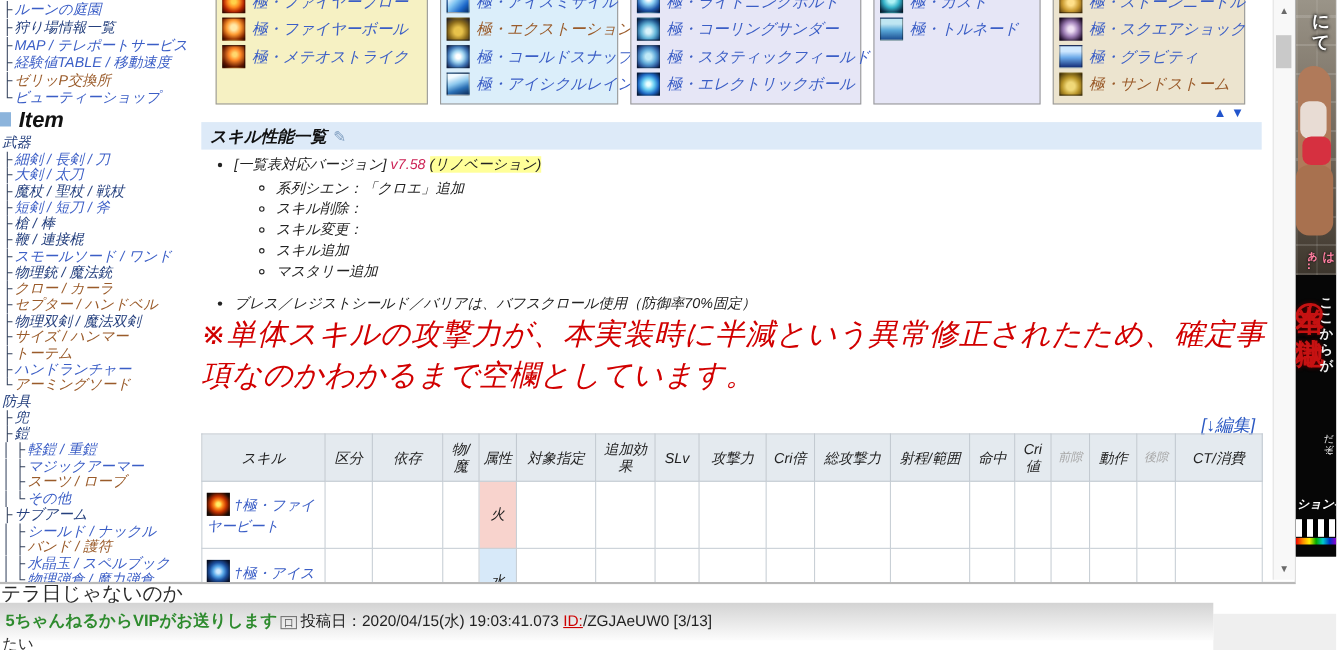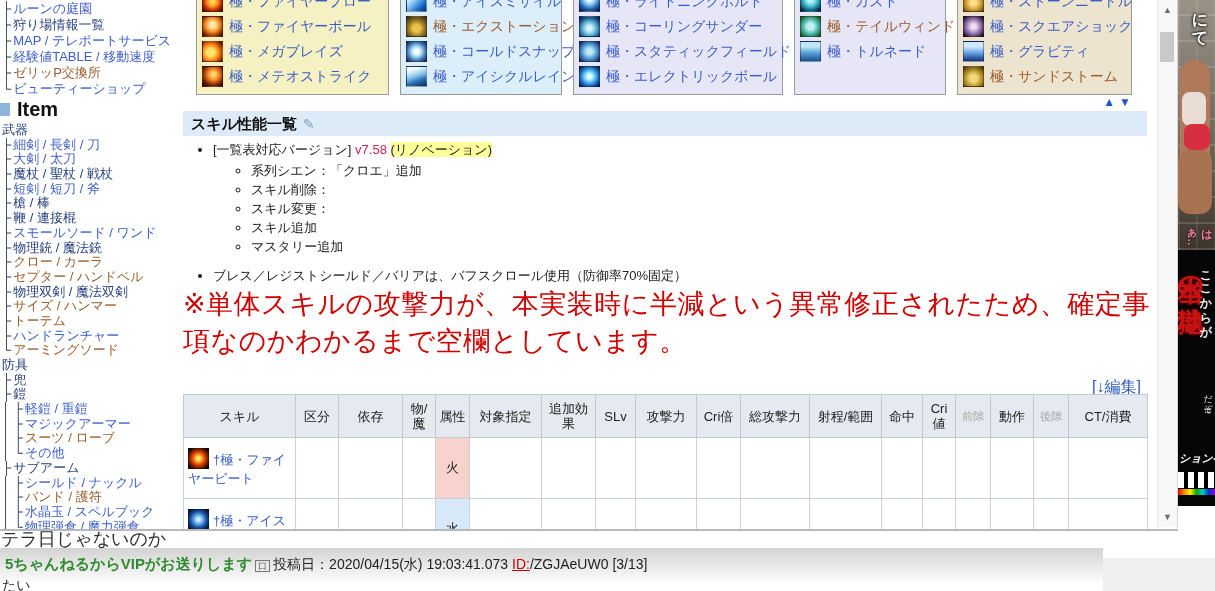--- a/index.html
+++ b/index.html
@@ -1,21 +1,21 @@
 <!DOCTYPE html>
 <html><head>
 <meta charset="utf-8">
 <style>
   html,body{margin:0;padding:0;background:#fff;}
   #viewport{position:relative;width:1215px;height:591px;overflow:hidden;background:#fff;
     font-family:"Liberation Sans","DejaVu Sans",sans-serif;}
 
   
   .wikiframe{position:absolute;left:0;top:0;width:1177px;height:529px;background:#fff;
-    overflow:hidden;border-bottom:2px solid #b9b9b9;border-right:1px solid #d5d5d5;z-index:2;}
+    overflow:hidden;border-bottom:2px solid #b9b9b9;border-right:1px solid #d5d5d5;z-index:2;font-style:italic;}
 
   
   .sidebar{position:absolute;left:2px;top:1px;width:180px;}
   .sb-item{font-size:13px;line-height:14.7px;height:14.7px;white-space:nowrap;overflow:hidden;cursor:pointer;}
   .sb-item.tall{line-height:16px;height:16px;}
   .sb-pre{color:#33415c;margin-right:2px;}
   .c-blue{color:#3b5ec6;} .c-navy{color:#25407e;} .c-brown{color:#9a5b2a;} .c-cat{color:#25407e;}
   .sb-heading{font-size:20px;font-weight:bold;color:#111;height:23px;line-height:23px;margin:1px 0 2px -2px;white-space:nowrap;}
   .sb-square{display:inline-block;width:13px;height:13px;background:#8cb4dc;margin-right:7px;margin-left:-3px;}
 
@@ -168,24 +168,20 @@
           <div class="skill-box" style="background: rgb(246, 241, 195); width: 193px;">
             <div class="sk-item">
               <span class="sk-icon" data-icon="fire-blow-icon"></span>
               <span class="c-blue">極・ファイヤーブロー</span>
             </div>
             <div class="sk-item">
               <span class="sk-icon" data-icon="fireball-icon"></span>
               <span class="c-blue">極・ファイヤーボール</span>
             </div>
             <div class="sk-item">
-              <span class="sk-icon" data-icon="mega-blaze-icon"></span>
-              <span class="c-blue">極・メガブレイズ</span>
-            </div>
-            <div class="sk-item">
               <span class="sk-icon" data-icon="meteor-strike-icon"></span>
               <span class="c-blue">極・メテオストライク</span>
             </div>
           </div>
           <div class="skill-box" style="background: rgb(219, 238, 250); width: 162px;">
             <div class="sk-item">
               <span class="sk-icon" data-icon="ice-missile-icon"></span>
               <span class="c-blue">極・アイスミサイル</span>
             </div>
             <div class="sk-item">
@@ -216,24 +212,20 @@
             </div>
             <div class="sk-item">
               <span class="sk-icon" data-icon="electric-ball-icon"></span>
               <span class="c-blue">極・エレクトリックボール</span>
             </div>
           </div>
           <div class="skill-box" style="background: rgb(230, 230, 246); width: 152px;">
             <div class="sk-item">
               <span class="sk-icon" data-icon="gust-icon"></span>
               <span class="c-blue">極・ガスト</span>
-            </div>
-            <div class="sk-item">
-              <span class="sk-icon" data-icon="tailwind-icon"></span>
-              <span class="c-brown">極・テイルウィンド</span>
             </div>
             <div class="sk-item">
               <span class="sk-icon" data-icon="tornado-icon"></span>
               <span class="c-blue">極・トルネード</span>
             </div>
           </div>
           <div class="skill-box" style="background: rgb(236, 228, 207); width: 175px;">
             <div class="sk-item">
               <span class="sk-icon" data-icon="stone-needle-icon"></span>
               <span class="c-blue">極・ストーンニードル</span>

